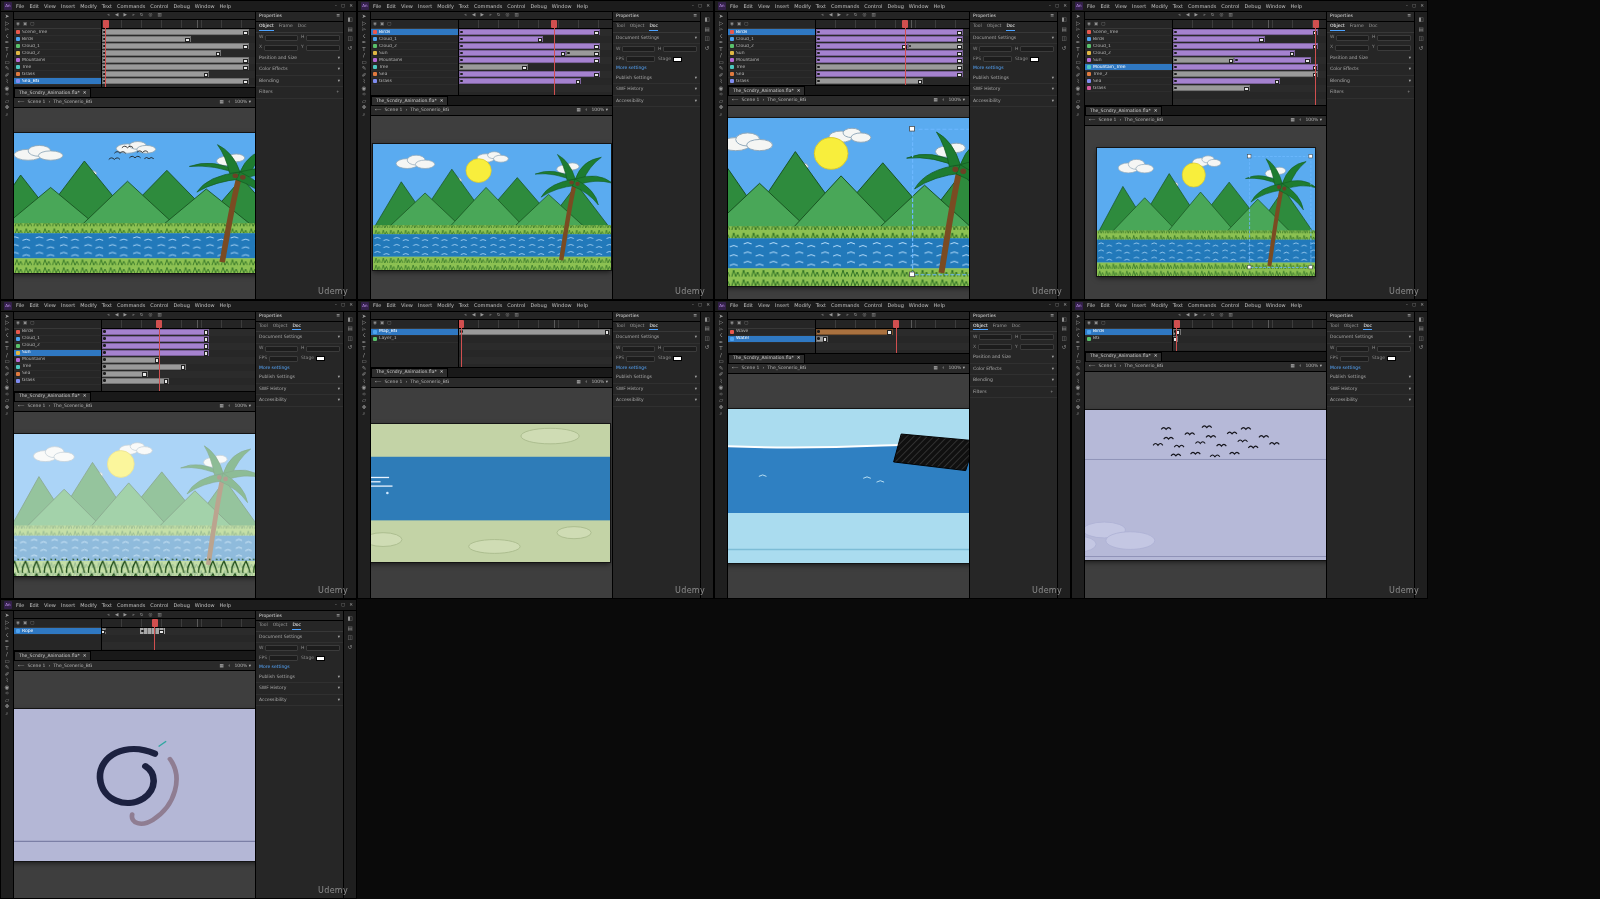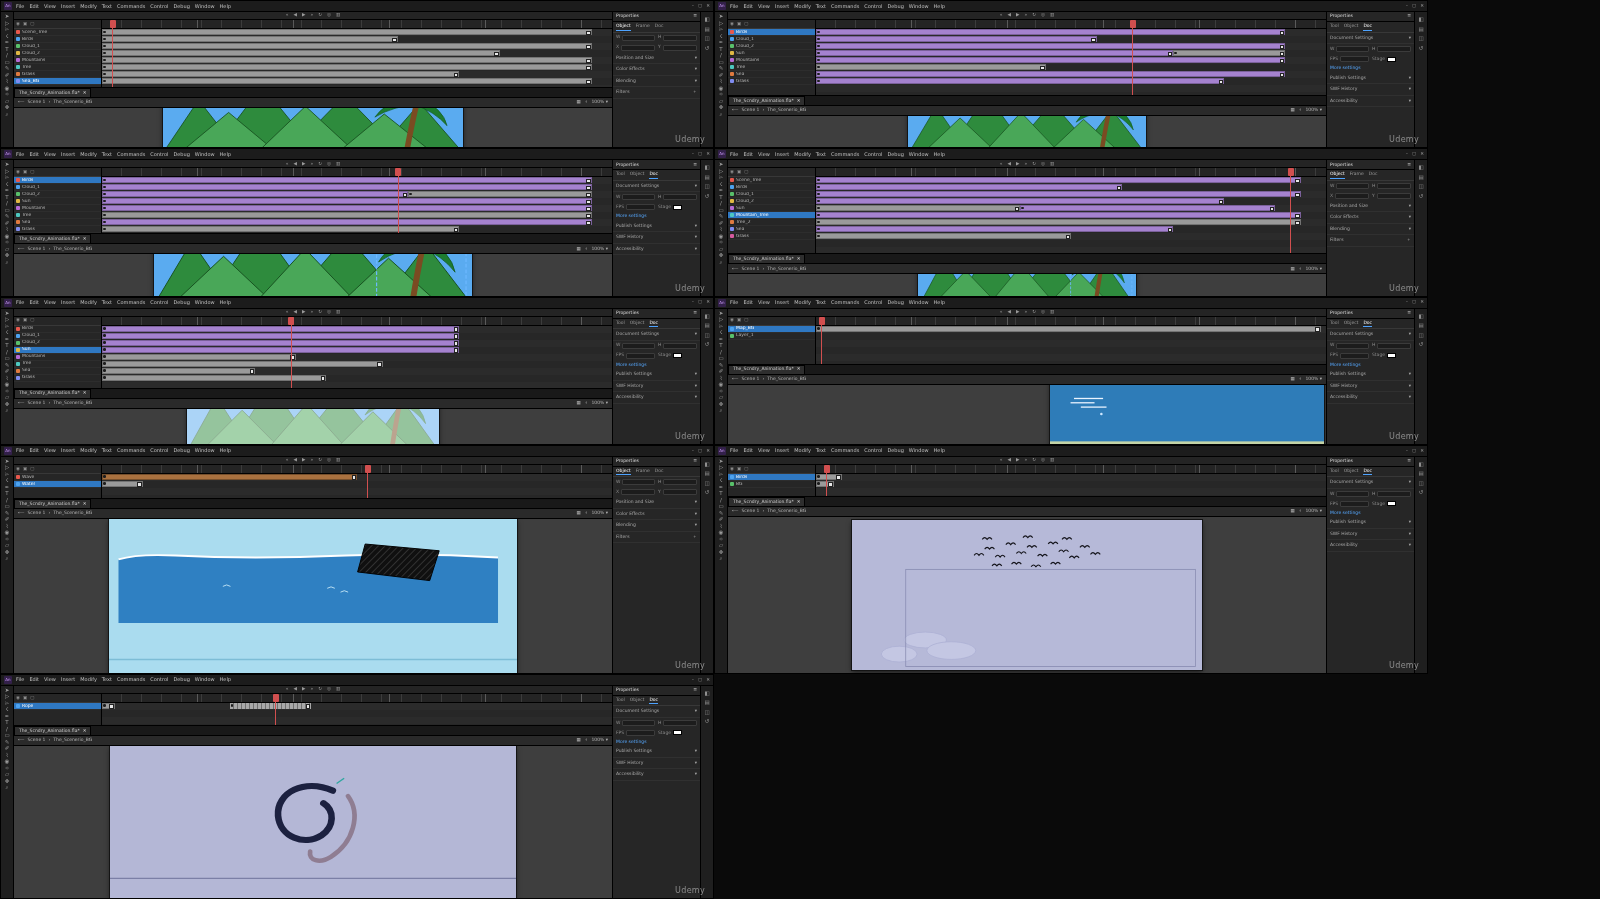--- a/index.html
+++ b/index.html
@@ -1,17 +1,17 @@
 <!DOCTYPE html>
 <html><head>
 <meta charset="utf-8">
 <style>
 *{margin:0;padding:0;box-sizing:border-box;line-height:1}
 html,body{width:1600px;height:899px;background:#0a0a0a;font-family:"DejaVu Sans",sans-serif;overflow:hidden}
-.grid{display:grid;grid-template-columns:repeat(2,1fr);grid-template-rows:repeat(3,1fr);width:1428px;height:899px}
+.grid{display:grid;grid-template-columns:repeat(4,1fr);grid-template-rows:repeat(3,1fr);width:1428px;height:899px}
 .panel{position:relative;display:flex;flex-direction:column;background:#232323;border:1px solid #000;color:#b5b5b5;overflow:hidden}
 .menubar{height:11px;min-height:11px;background:#1c1c1c;display:flex;align-items:center;gap:4px;padding:0 3px;font-size:5px;color:#c0c0c0;border-bottom:1px solid #000;white-space:nowrap}
 .appicon{width:8px;height:8px;background:#33204a;color:#cf9fff;font-size:4px;display:flex;align-items:center;justify-content:center;border-radius:1px;flex:none}
 .menus{display:flex;gap:5px;overflow:hidden}
 .winctl{margin-left:auto;display:flex;gap:4px;color:#9a9a9a;font-size:4.5px}
 .main{flex:1;display:flex;min-height:0}
 .tools{width:13px;min-width:13px;background:#1f1f1f;border-right:1px solid #000;display:flex;flex-direction:column;align-items:center;padding:2px 0;gap:1px;font-size:5.5px;color:#9b9b9b;overflow:hidden}
 .center{flex:1;display:flex;flex-direction:column;min-width:0}
 .tl{flex:none;display:flex;flex-direction:column;background:#282828;border-bottom:1px solid #000;overflow:hidden}
 .th76{height:76px}.th84{height:84px}.th74{height:74px}.th94{height:94px}.th80{height:80px}.th56{height:56px}.th42{height:42px}.th40{height:40px}

